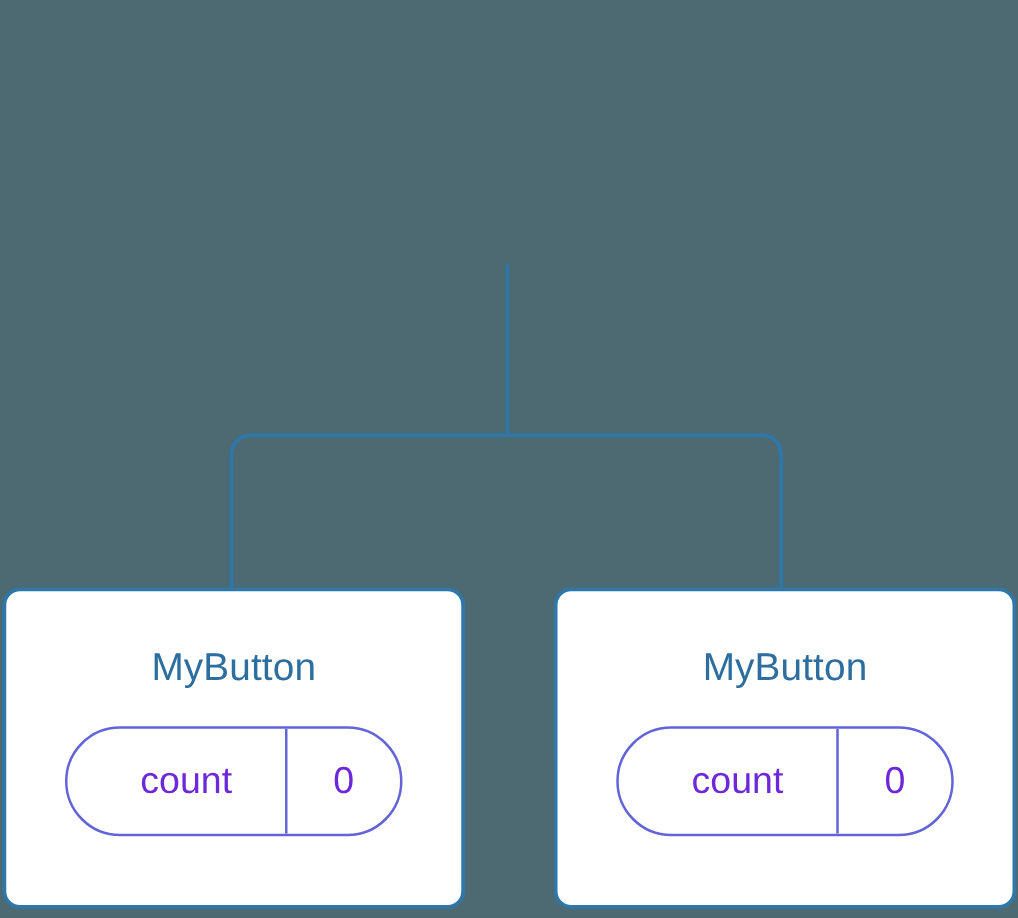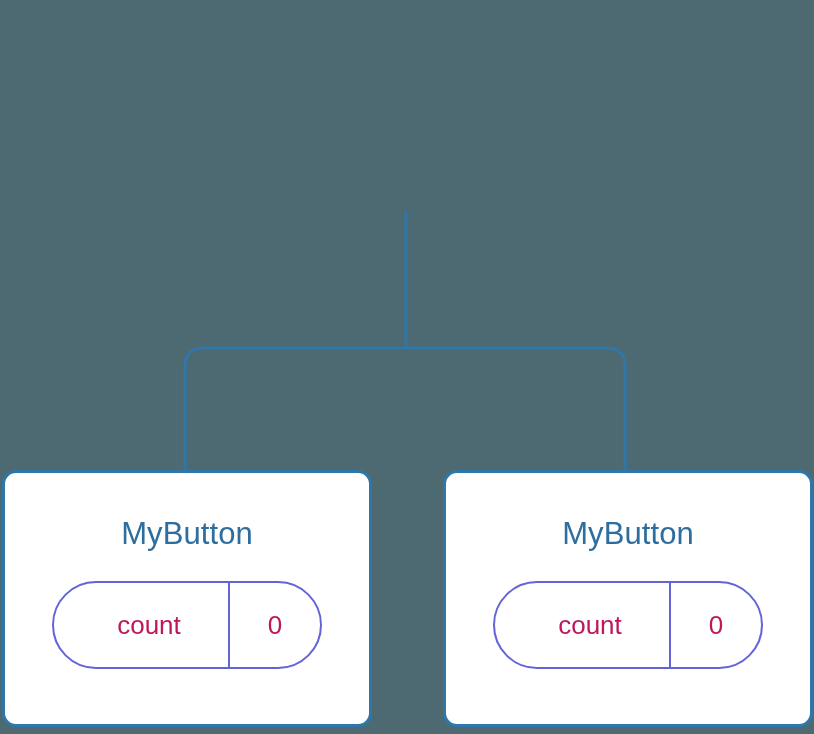--- a/index.html
+++ b/index.html
@@ -77,22 +77,22 @@
     border-radius: 999px;
     box-sizing: border-box;
     background: #ffffff;
     overflow: hidden;
   }
   .pill-key,
   .pill-val {
     display: flex;
     align-items: center;
     justify-content: center;
-    color: #be185d;
-    font-size: 26px;
+    color: #6d28d9;
+    font-size: 30px;
     line-height: 1;
     white-space: nowrap;
     box-sizing: border-box;
   }
   .pill-key {
     width: 174px;
     padding-left: 16px;
   }
   .pill-val {
     width: 92px;

